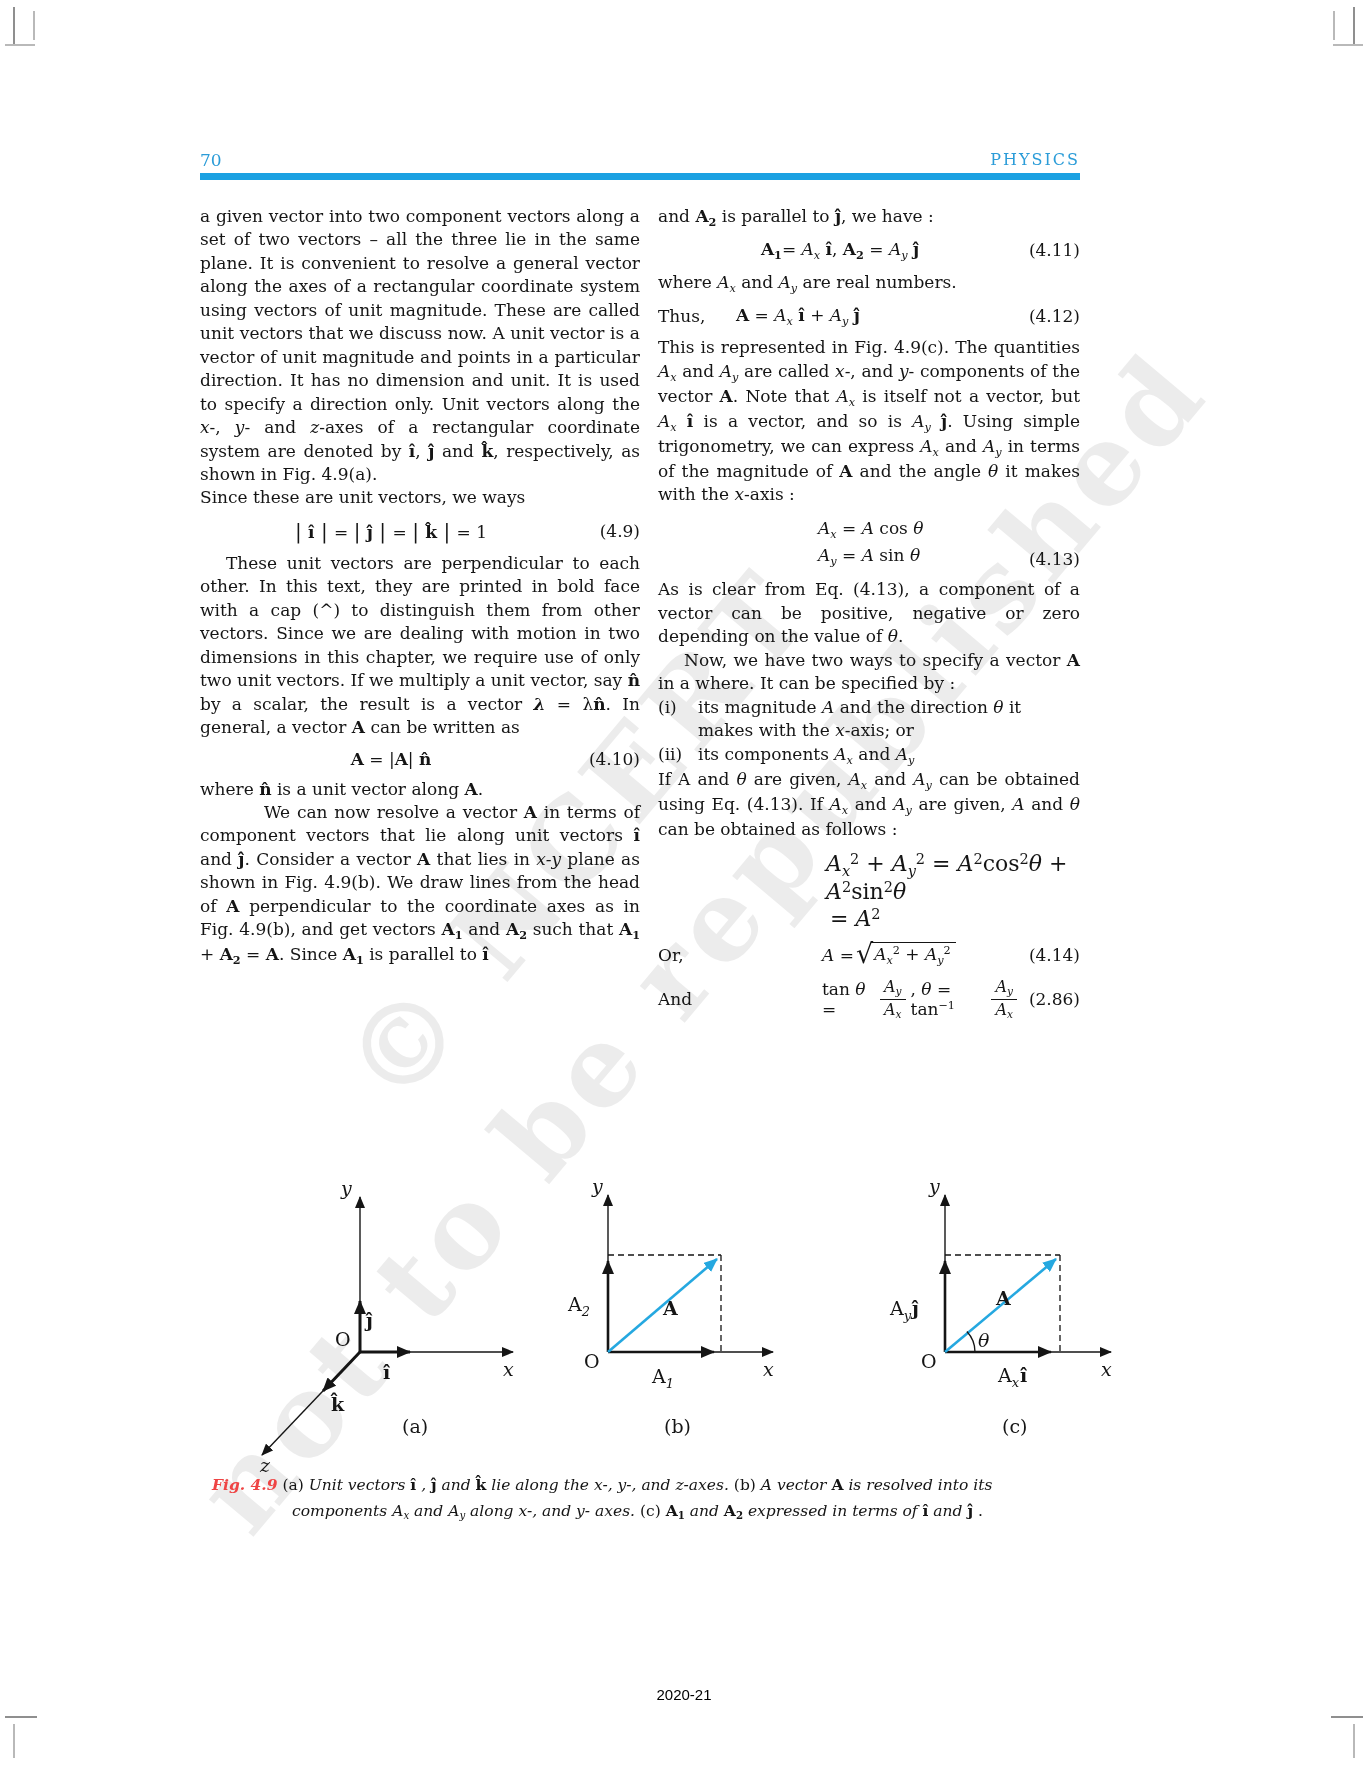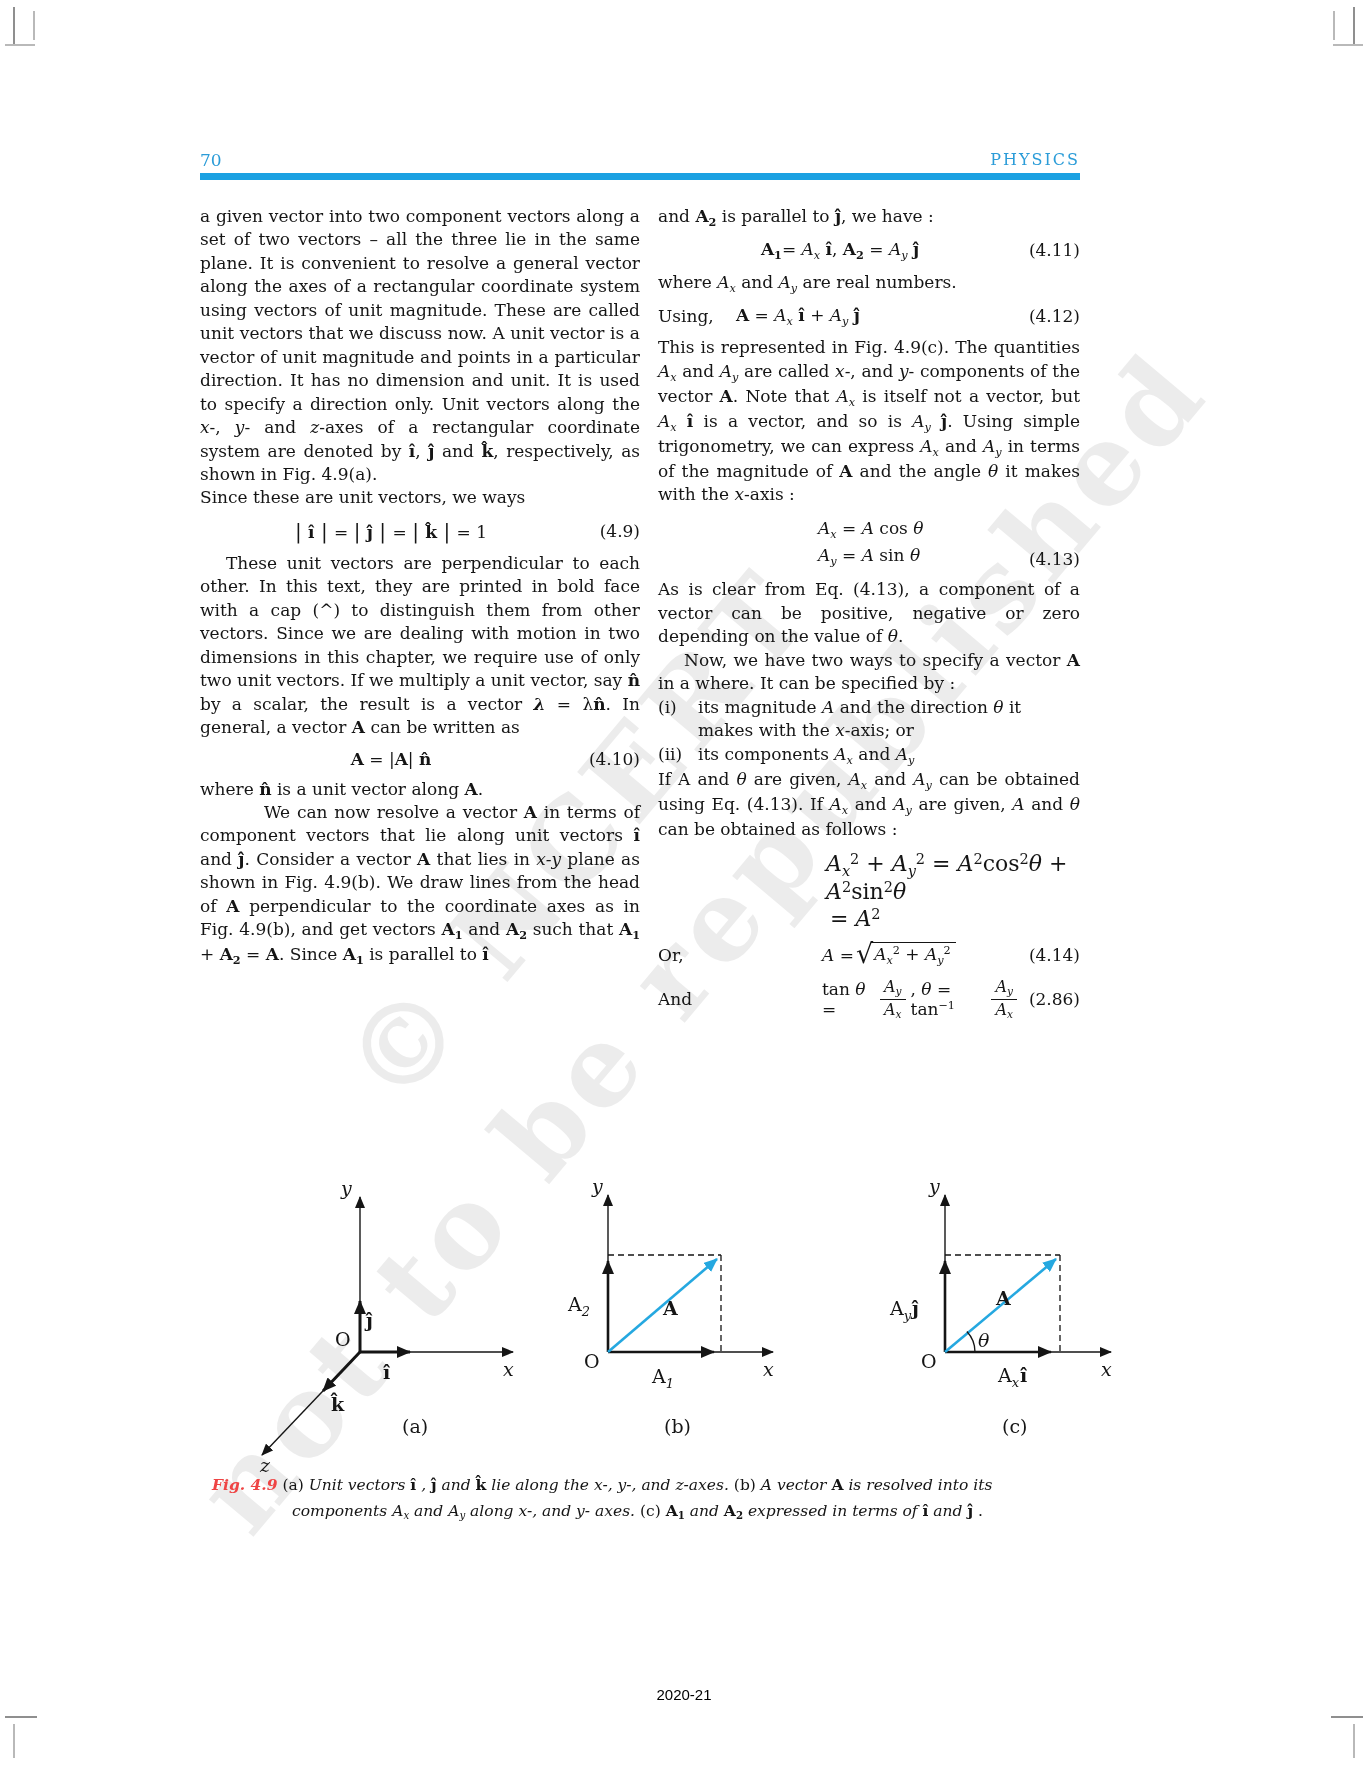--- a/index.html
+++ b/index.html
@@ -128,21 +128,21 @@
         <p><span>and </span><span class="b">A</span><span class="b sub">2</span><span> is parallel to </span><span class="b">ĵ</span><span>,  we have :</span></p>
 
         <div class="eq">
           <span class="eqbody center"><span class="b">A</span><span class="b sub">1</span><span>= </span><span class="i">A</span><span class="i sub">x</span><span> </span><span class="b">î</span><span>,  </span><span class="b">A</span><span class="b sub">2</span><span> = </span><span class="i">A</span><span class="i sub">y</span><span> </span><span class="b">ĵ</span></span>
           <span class="eqnum">(4.11)</span>
         </div>
 
         <p><span>where </span><span class="i">A</span><span class="i sub">x</span><span> and  </span><span class="i">A</span><span class="i sub">y</span><span> are real numbers.</span></p>
 
         <div class="eq">
-          <span class="eqlabel">Using,</span>
+          <span class="eqlabel">Thus,</span>
           <span class="eqbody off1"><span class="b">A</span><span> = </span><span class="i">A</span><span class="i sub">x</span><span> </span><span class="b">î</span><span> + </span><span class="i">A</span><span class="i sub">y</span><span> </span><span class="b">ĵ</span></span>
           <span class="eqnum">(4.12)</span>
         </div>
 
         <p><span>This is represented in Fig. 4.9(c). The quantities </span><span class="i">A</span><span class="i sub">x</span><span> and </span><span class="i">A</span><span class="i sub">y</span><span> are called </span><span class="i">x</span><span>-, and </span><span class="i">y</span><span>- components of the vector </span><span class="b">A</span><span>. Note that </span><span class="i">A</span><span class="i sub">x</span><span> is itself not a vector, but </span><span class="i">A</span><span class="i sub">x</span><span> </span><span class="b">î</span><span> is a vector, and so is </span><span class="i">A</span><span class="i sub">y</span><span> </span><span class="b">ĵ</span><span>. Using simple trigonometry, we can express </span><span class="i">A</span><span class="i sub">x</span><span> and </span><span class="i">A</span><span class="i sub">y</span><span> in terms of the magnitude of </span><span class="b">A</span><span> and the angle </span><span class="i">θ</span><span> it makes with the </span><span class="i">x</span><span>-axis :</span></p>
 
         <div class="eq">
           <span class="eqbody stack">
             <span class="ln"><span class="i">A</span><span class="i sub">x</span><span> = </span><span class="i">A</span><span> cos </span><span class="i">θ</span></span>
             <span class="ln"><span class="i">A</span><span class="i sub">y</span><span> = </span><span class="i">A</span><span> sin </span><span class="i">θ</span></span>

